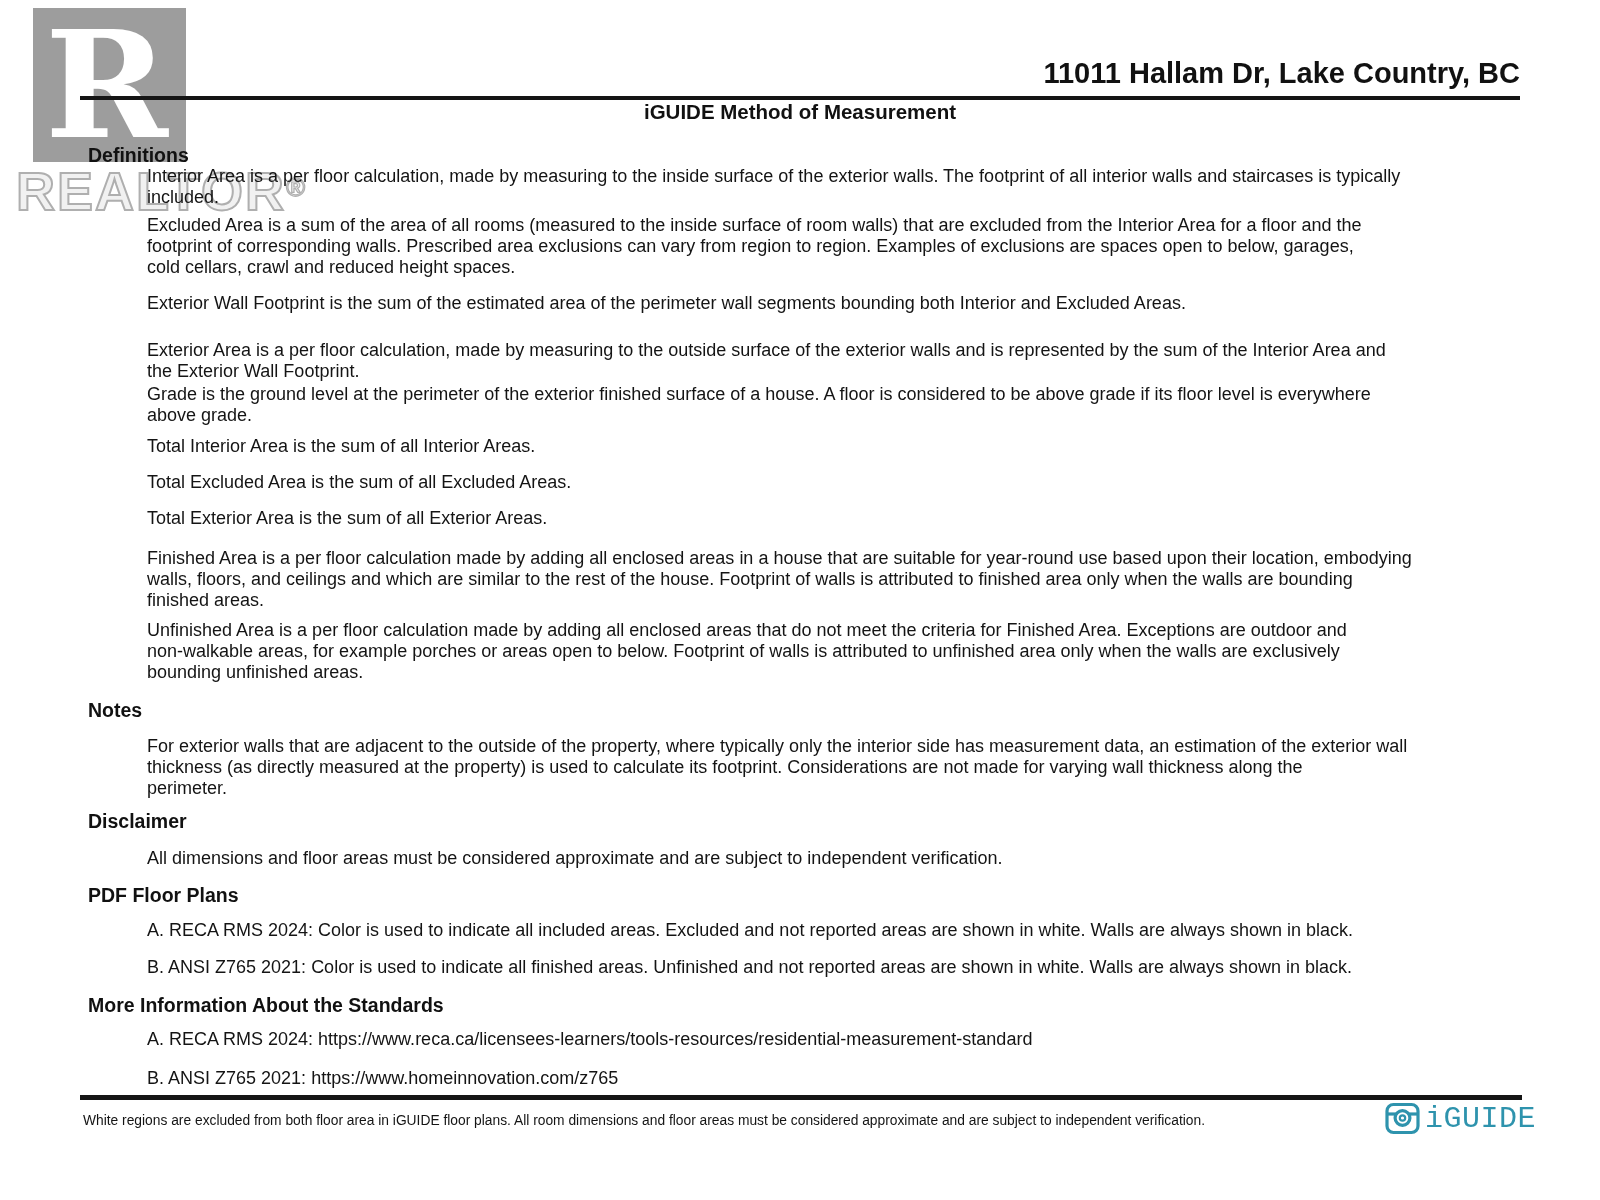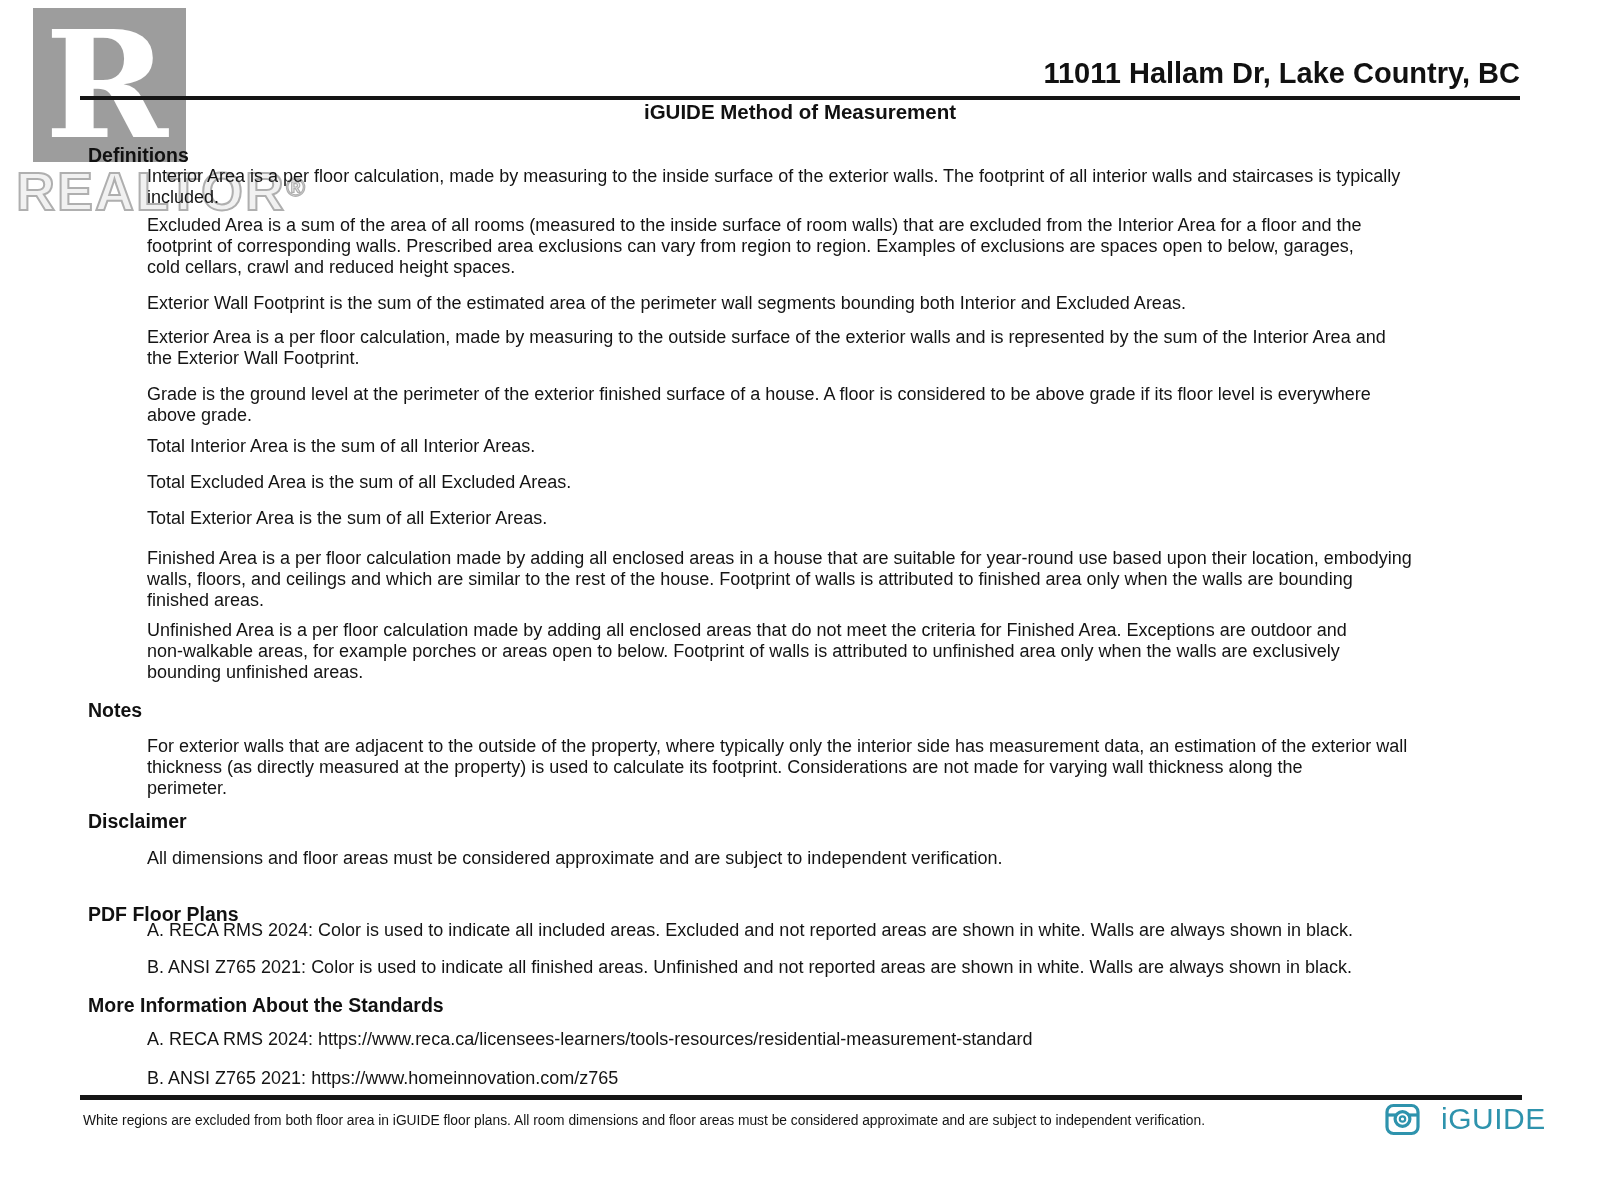--- a/index.html
+++ b/index.html
@@ -46,21 +46,21 @@
   }
   .para {
     left:147px; width:1445px; font-size:18px; line-height:21px; color:#141414; z-index:2;
   }
   .para .term { font-weight:normal; }
   .para .text { white-space:pre-line; }
 
   
   .footer-rule { left:80px; top:1095px; width:1442px; height:5px; background:#151515; z-index:3; }
   .footer-text { left:83px; top:1113px; font-size:13.8px; color:#141414; z-index:2; width:1150px; }
-  .iguide { left:1385px; top:1102px; z-index:2; display:flex; align-items:center; gap:21px; }
+  .iguide { left:1385px; top:1102px; z-index:2; display:flex; gap:5px;font-family:Liberation Mono, monospace; }
   .iguide-text {
     font-size:30px; letter-spacing:0.5px; color:#2e93ad; font-weight:500; line-height:34px;
   }
 </style>
 </head>
 <body>
 
 <div class="abs wm-box">
   <span class="wm-letter">R</span>
 </div>
@@ -73,21 +73,21 @@
 
 <p class="abs para" style="top:166px"><span class="term">Interior Area</span> <span class="text">is a per floor calculation, made by measuring to the inside surface of the exterior walls. The footprint of all interior walls and staircases is typically
 included.</span></p>
 
 <p class="abs para" style="top:215px"><span class="term">Excluded Area</span> <span class="text">is a sum of the area of all rooms (measured to the inside surface of room walls) that are excluded from the Interior Area for a floor and the
 footprint of corresponding walls. Prescribed area exclusions can vary from region to region. Examples of exclusions are spaces open to below, garages,
 cold cellars, crawl and reduced height spaces.</span></p>
 
 <p class="abs para" style="top:293px"><span class="term">Exterior Wall Footprint</span> <span class="text">is the sum of the estimated area of the perimeter wall segments bounding both Interior and Excluded Areas.</span></p>
 
-<p class="abs para" style="top:327px"><span class="term">Exterior Area</span> <span class="text">is a per floor calculation, made by measuring to the outside surface of the exterior walls and is represented by the sum of the Interior Area and
+<p class="abs para" style="top:340px"><span class="term">Exterior Area</span> <span class="text">is a per floor calculation, made by measuring to the outside surface of the exterior walls and is represented by the sum of the Interior Area and
 the Exterior Wall Footprint.</span></p>
 
 <p class="abs para" style="top:384px"><span class="term">Grade</span> <span class="text">is the ground level at the perimeter of the exterior finished surface of a house. A floor is considered to be above grade if its floor level is everywhere
 above grade.</span></p>
 
 <p class="abs para" style="top:436px"><span class="term">Total Interior Area</span> <span class="text">is the sum of all Interior Areas.</span></p>
 
 <p class="abs para" style="top:472px"><span class="term">Total Excluded Area</span> <span class="text">is the sum of all Excluded Areas.</span></p>
 
 <p class="abs para" style="top:508px"><span class="term">Total Exterior Area</span> <span class="text">is the sum of all Exterior Areas.</span></p>
@@ -101,21 +101,21 @@
 bounding unfinished areas.</span></p>
 
 <div class="abs h2" style="top:699px">Notes</div>
 <p class="abs para" style="top:736px"><span class="text">For exterior walls that are adjacent to the outside of the property, where typically only the interior side has measurement data, an estimation of the exterior wall
 thickness (as directly measured at the property) is used to calculate its footprint. Considerations are not made for varying wall thickness along the
 perimeter.</span></p>
 
 <div class="abs h2" style="top:810px">Disclaimer</div>
 <p class="abs para" style="top:848px"><span class="text">All dimensions and floor areas must be considered approximate and are subject to independent verification.</span></p>
 
-<div class="abs h2" style="top:903px">PDF Floor Plans</div>
+<div class="abs h2" style="top:884px">PDF Floor Plans</div>
 <p class="abs para" style="top:920px"><span class="term">A. RECA RMS 2024:</span> <span class="text">Color is used to indicate all included areas. Excluded and not reported areas are shown in white. Walls are always shown in black.</span></p>
 <p class="abs para" style="top:957px"><span class="term">B. ANSI Z765 2021:</span> <span class="text">Color is used to indicate all finished areas. Unfinished and not reported areas are shown in white. Walls are always shown in black.</span></p>
 
 <div class="abs h2" style="top:994px">More Information About the Standards</div>
 <p class="abs para" style="top:1029px"><span class="term">A. RECA RMS 2024:</span> <span class="text">https://www.reca.ca/licensees-learners/tools-resources/residential-measurement-standard</span></p>
 <p class="abs para" style="top:1068px"><span class="term">B. ANSI Z765 2021:</span> <span class="text">https://www.homeinnovation.com/z765</span></p>
 
 <div class="abs footer-text">White regions are excluded from both floor area in iGUIDE floor plans. All room dimensions and floor areas must be considered approximate and are subject to independent verification.</div>
 <div class="abs iguide">
   <span style="display:inline-flex">

